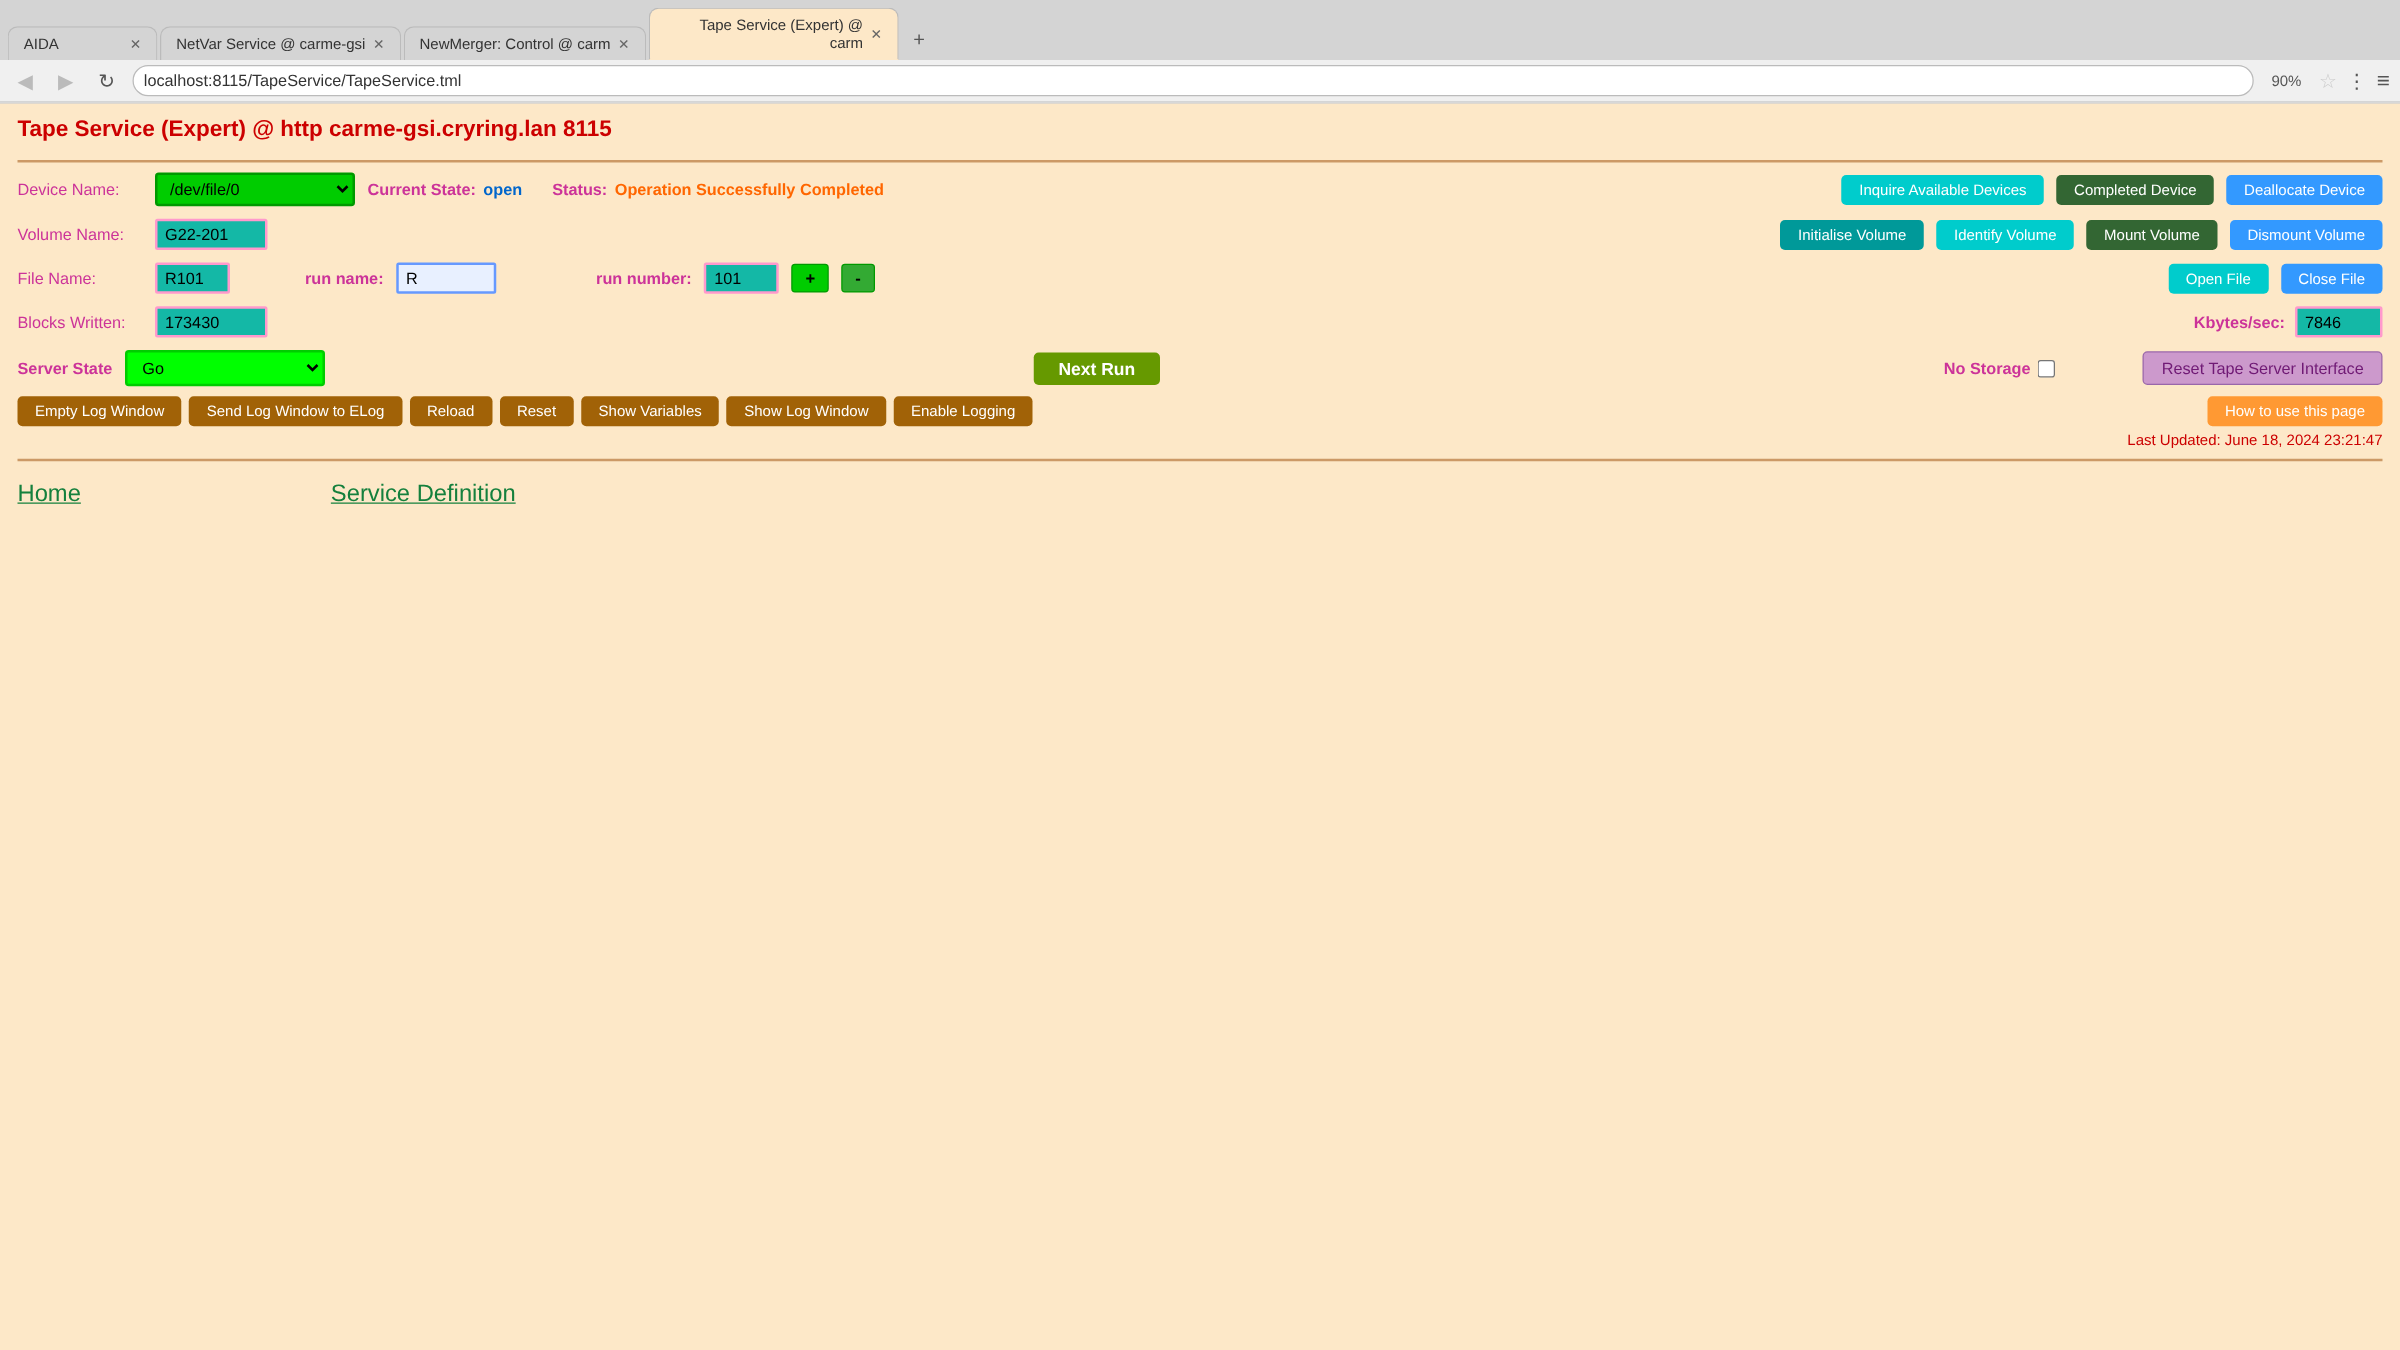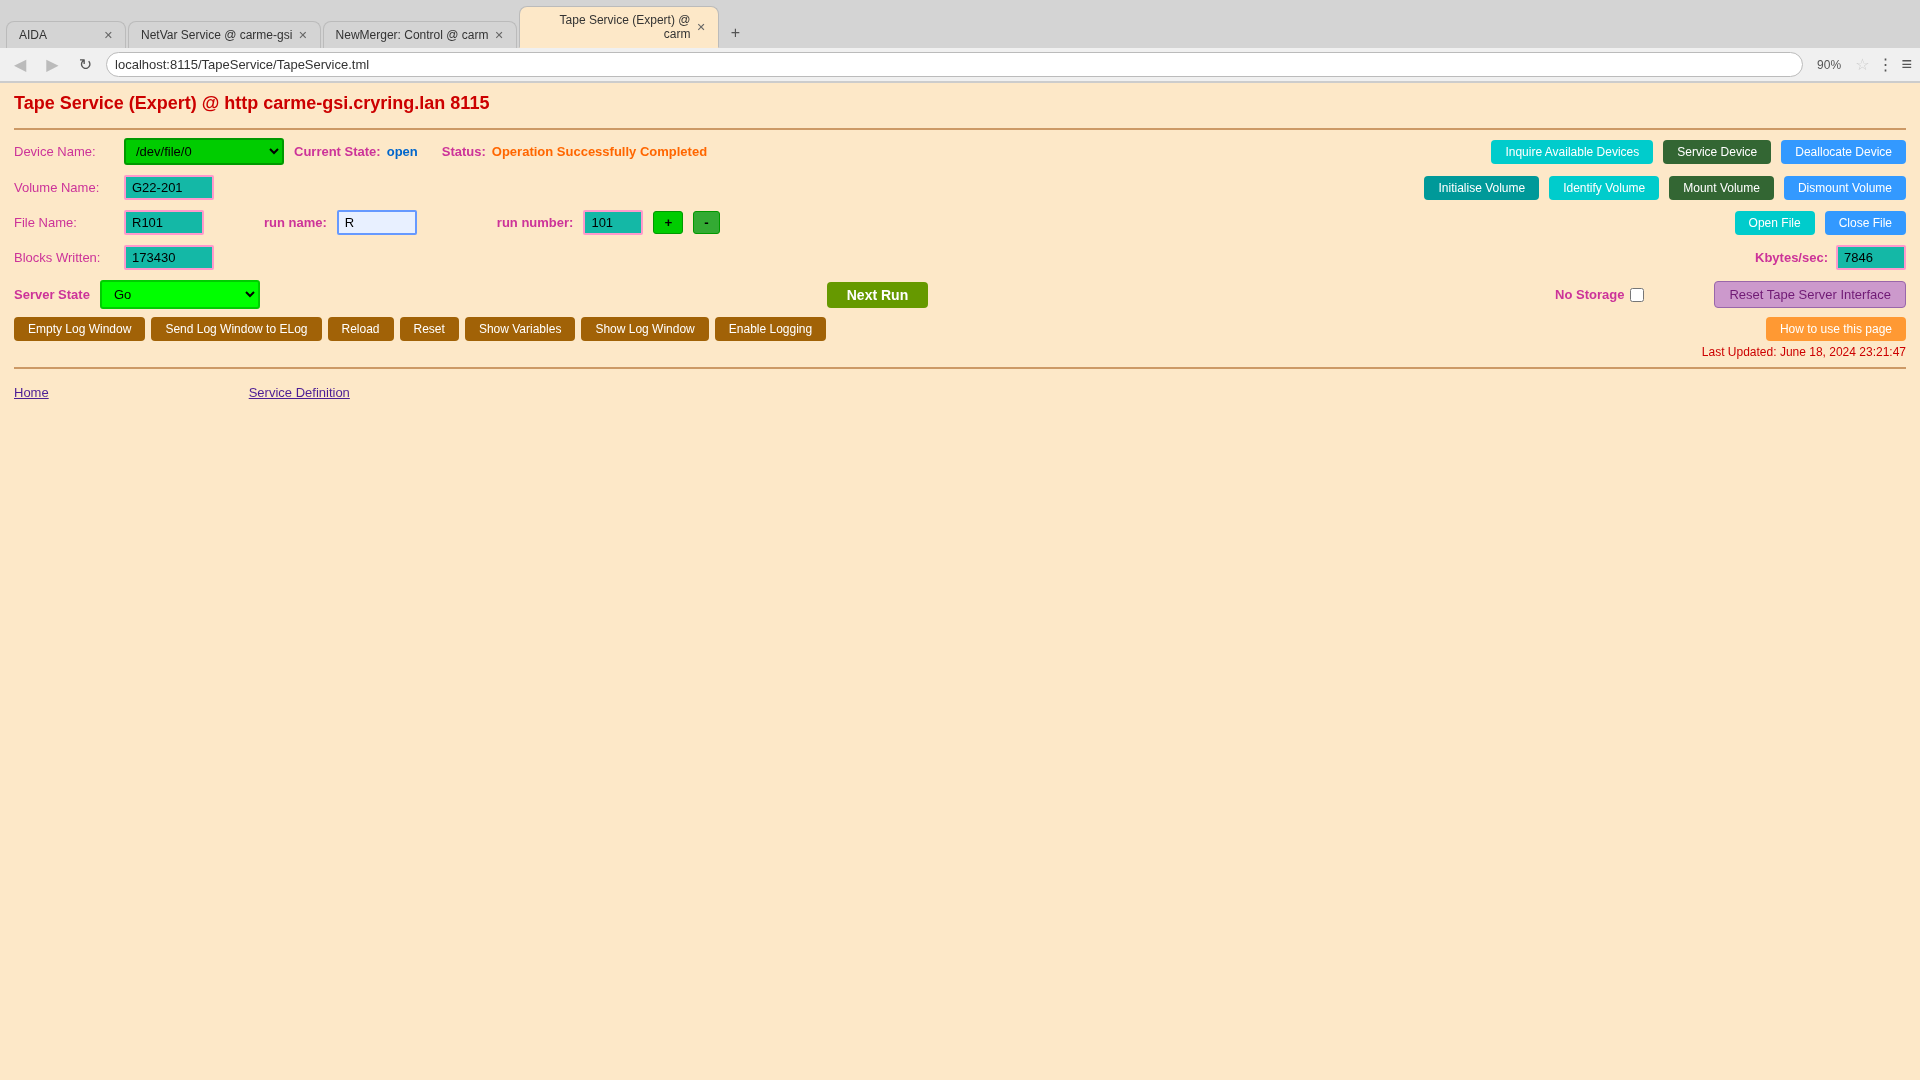--- a/index.html
+++ b/index.html
@@ -309,24 +309,24 @@
       margin-top: 4px;
     }
 
     
     .footer-links {
       margin-top: 16px;
       display: flex;
       gap: 200px;
     }
     .footer-link {
-      color: #4c1d95;
+      color: #15803d;
       text-decoration: underline;
       cursor: pointer;
-      font-size: 13px;
+      font-size: 19px;
     }
 
     
     .row1 {
       display: flex;
       align-items: center;
       gap: 10px;
       margin-bottom: 10px;
     }
 
@@ -388,37 +388,37 @@
       <option>/dev/file/0</option>
     </select>
     <div style="flex:1; display:flex; align-items:center; gap:6px;">
       <span class="state-label">Current State:</span>
       <span class="state-value-open">open</span>
       <span style="width:12px;"></span>
       <span class="status-label">Status:</span>
       <span class="status-value">Operation Successfully Completed</span>
     </div>
     <button class="btn btn-cyan">Inquire Available Devices</button>
-    <button class="btn btn-dark-green">Service Device</button>
+    <button class="btn btn-dark-green">Completed Device</button>
     <button class="btn btn-blue">Deallocate Device</button>
   </div>
 
   <div class="row1">
     <span class="field-label">Volume Name:</span>
     <input class="field-input" type="text" style="width: 90px;" value="G22-201">
     <div style="flex:1;"></div>
     <button class="btn btn-teal">Initialise Volume</button>
     <button class="btn btn-cyan">Identify Volume</button>
     <button class="btn btn-dark-green">Mount Volume</button>
     <button class="btn btn-blue">Dismount Volume</button>
   </div>
 
   <div class="row1">
     <span class="field-label">File Name:</span>
-    <input class="field-input" type="text" style="width: 80px;" value="R101">
+    <input class="field-input" type="text" style="width: 60px;" value="R101">
     <span style="width:40px;"></span>
     <span class="inline-label">run name:</span>
     <input class="field-input" type="text" style="width: 80px; border-color: rgb(102, 153, 255); background: rgb(232, 240, 255);" value="R">
     <span style="width:60px;"></span>
     <span class="inline-label">run number:</span>
     <input class="field-input" type="text" style="width: 60px;" value="101">
     <button class="plus-btn">+</button>
     <button class="minus-btn">-</button>
     <div style="flex:1;"></div>
     <button class="btn btn-cyan">Open File</button>

